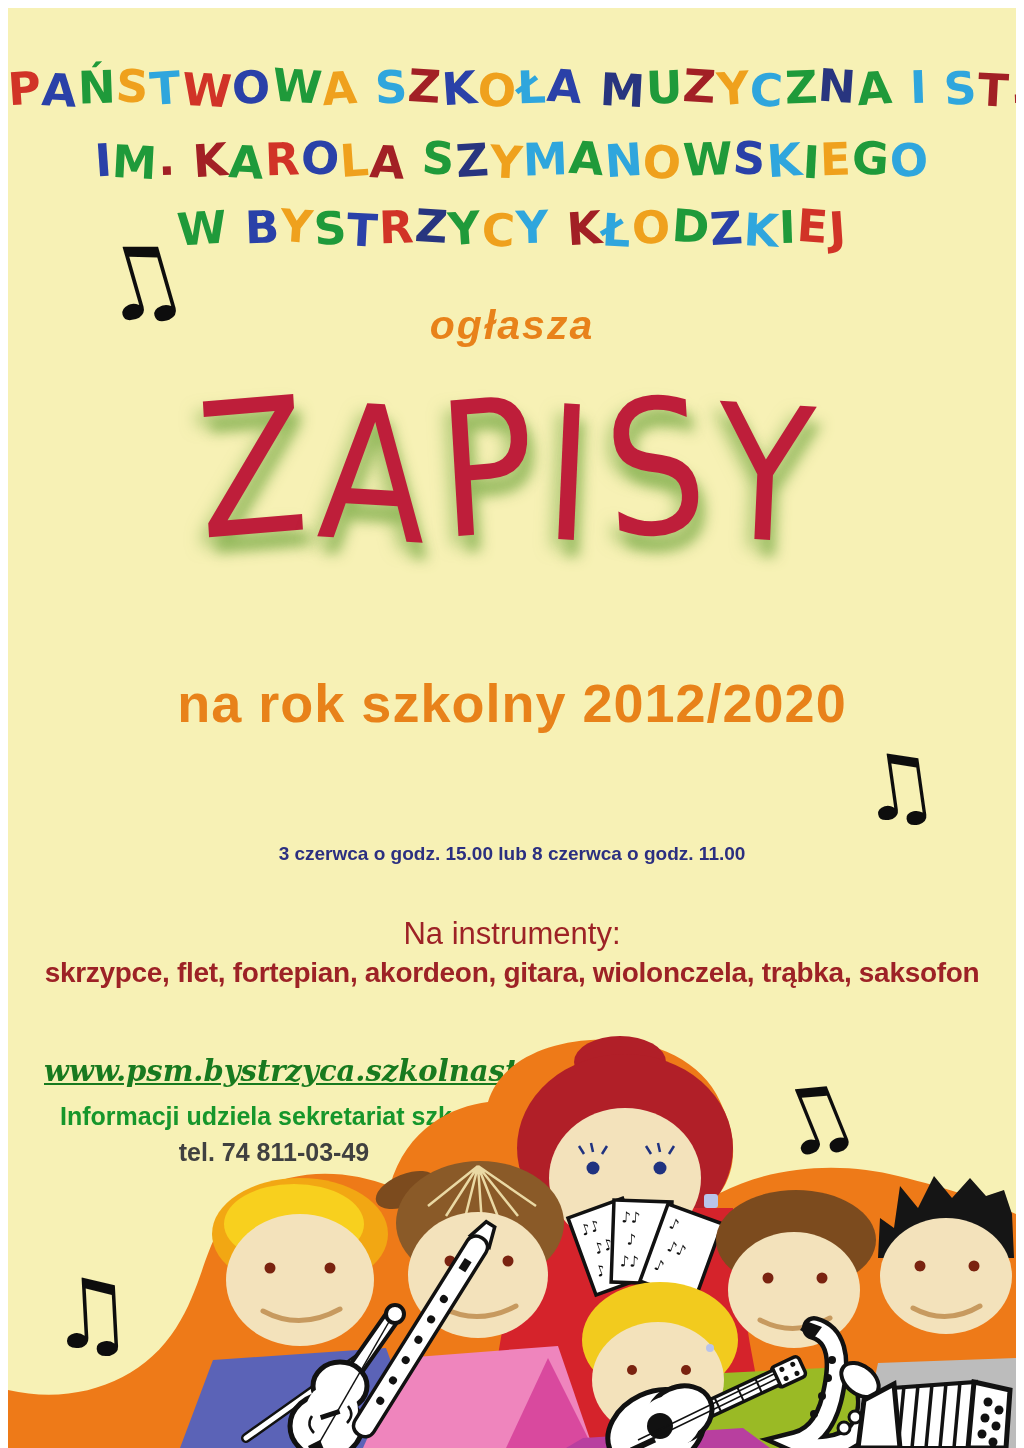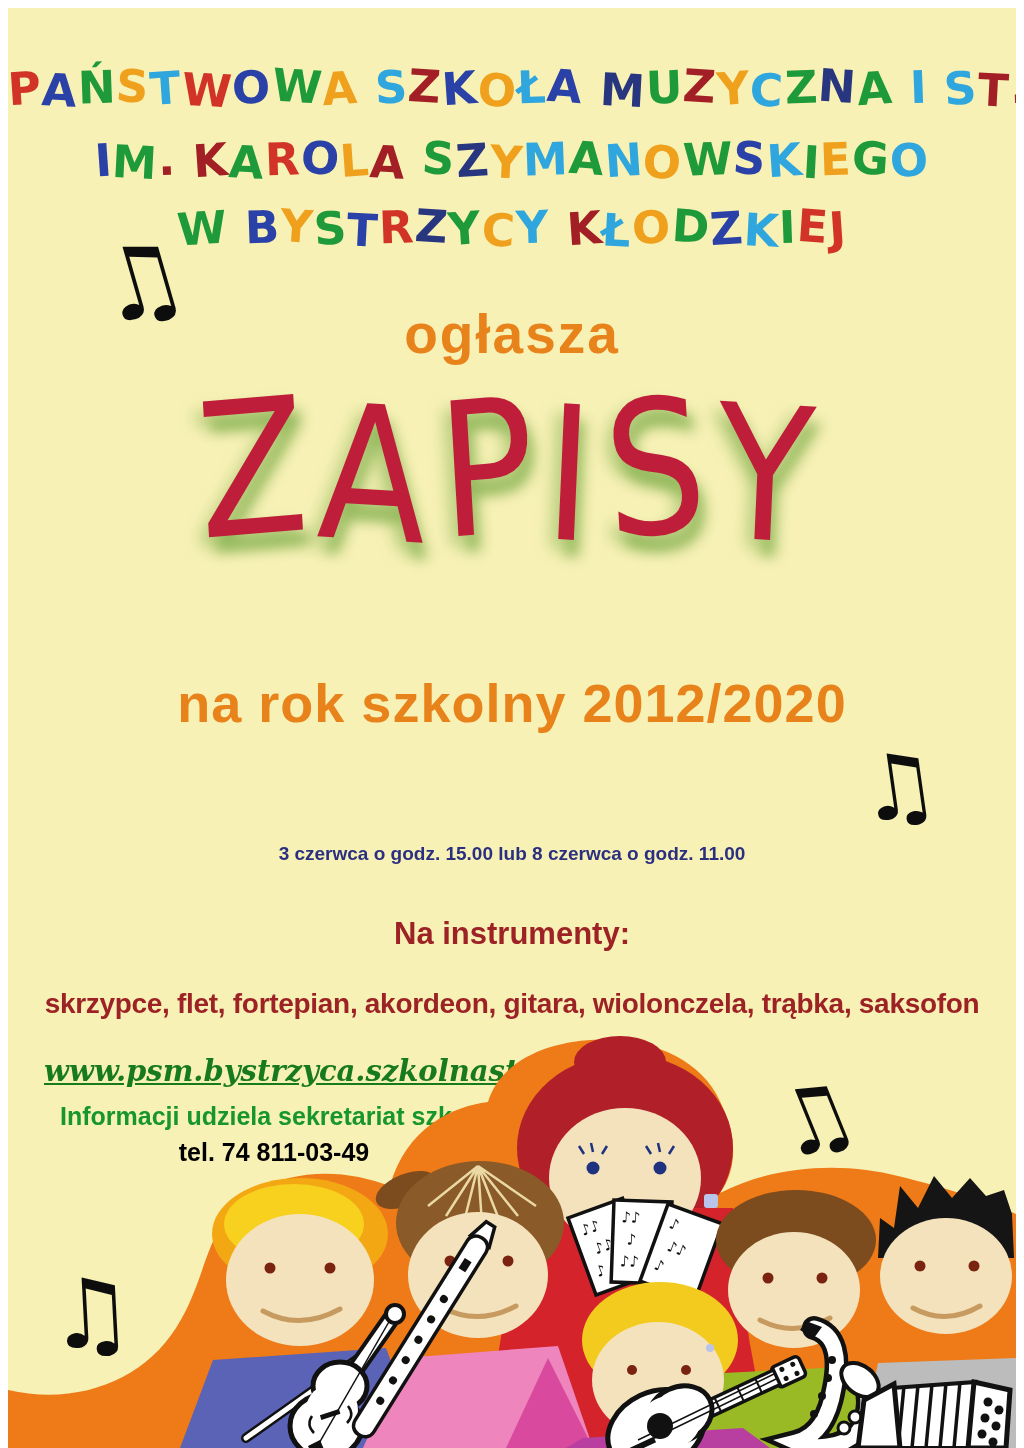--- a/index.html
+++ b/index.html
@@ -22,48 +22,48 @@
   .title-line span{display:inline-block;}
   .title-line span:nth-child(4n+1){transform:rotate(-4deg);}
   .title-line span:nth-child(4n+2){transform:rotate(3deg) translateY(2px);}
   .title-line span:nth-child(4n+3){transform:rotate(-2deg) translateY(-1px);}
   .title-line span:nth-child(4n){transform:rotate(4deg) translateY(-2px);}
   .title-line .sp{width:17px;}
   .line1{top:56px;}
   .line2{top:128px;}
   .line3{top:196px;}
 
-  .announce{top:294px;font-size:55px;font-weight:bold;color:#e8821a;letter-spacing:2px;}
+  .announce{top:294px;font-size:41px;font-weight:bold;color:#e8821a;letter-spacing:2px;font-style:italic;}
 
   .zapisy{
     top:368px;font-family:"DejaVu Sans", sans-serif;font-size:158px;
     color:#be1e3a;letter-spacing:12px;transform:scaleY(1.18);
     text-shadow:6px 14px 12px rgba(139,180,85,0.85), -8px 8px 14px rgba(139,180,85,0.55);
   }
   .zapisy span{display:inline-block;}
   .zapisy span:nth-child(odd){transform:rotate(-4deg);}
   .zapisy span:nth-child(even){transform:rotate(3deg) translateY(6px);}
 
   .year{top:664px;font-size:54px;font-weight:bold;color:#e8821a;letter-spacing:1px;}
 
   .aud-title{top:792px;font-size:31px;font-weight:bold;color:#2b2f80;}
   .aud-dates{top:835px;font-size:19px;font-weight:bold;color:#2b2f80;white-space:nowrap;}
 
-  .instr-title{top:908px;font-size:31px;font-weight:bold;color:#9d2226;text-align:center;}
-  .instr-list{top:949px;font-size:28px;font-weight:bold;color:#9d2226;white-space:nowrap;letter-spacing:-0.3px;margin-top:31px;}
+  .instr-title{top:908px;font-size:31px;font-weight:normal;color:#9d2226;text-align:center;}
+  .instr-list{top:949px;font-size:28px;font-weight:bold;color:#9d2226;white-space:nowrap;letter-spacing:-0.3px;}
 
   .website{
     position:absolute;left:36px;top:1046px;
     font-family:"DejaVu Serif", serif;font-style:italic;font-weight:bold;
     font-size:29px;color:#187a1f;text-decoration:underline;white-space:nowrap;
   }
   .info{position:absolute;left:16px;top:1094px;width:500px;text-align:center;
         font-size:25px;font-weight:bold;color:#16962b;}
   .phone{position:absolute;left:16px;top:1130px;width:500px;text-align:center;
-        font-size:25px;font-weight:bold;color:#000000;}
+        font-size:25px;font-weight:bold;color:#404040;}
 
   .note{position:absolute;color:#0d0d0d;line-height:1;font-family:"DejaVu Sans", sans-serif;}
   .note1{left:88px;top:224px;font-size:100px;transform:rotate(-16deg);}
   .note2{left:850px;top:734px;font-size:90px;transform:rotate(-8deg);}
   .note3{left:766px;top:1066px;font-size:90px;transform:rotate(-22deg);}
   .note4{left:40px;top:1258px;font-size:96px;transform:rotate(-3deg);}
 
   .scene{position:absolute;left:0;top:1020px;width:1008px;height:420px;}
 </style>
 </head>

